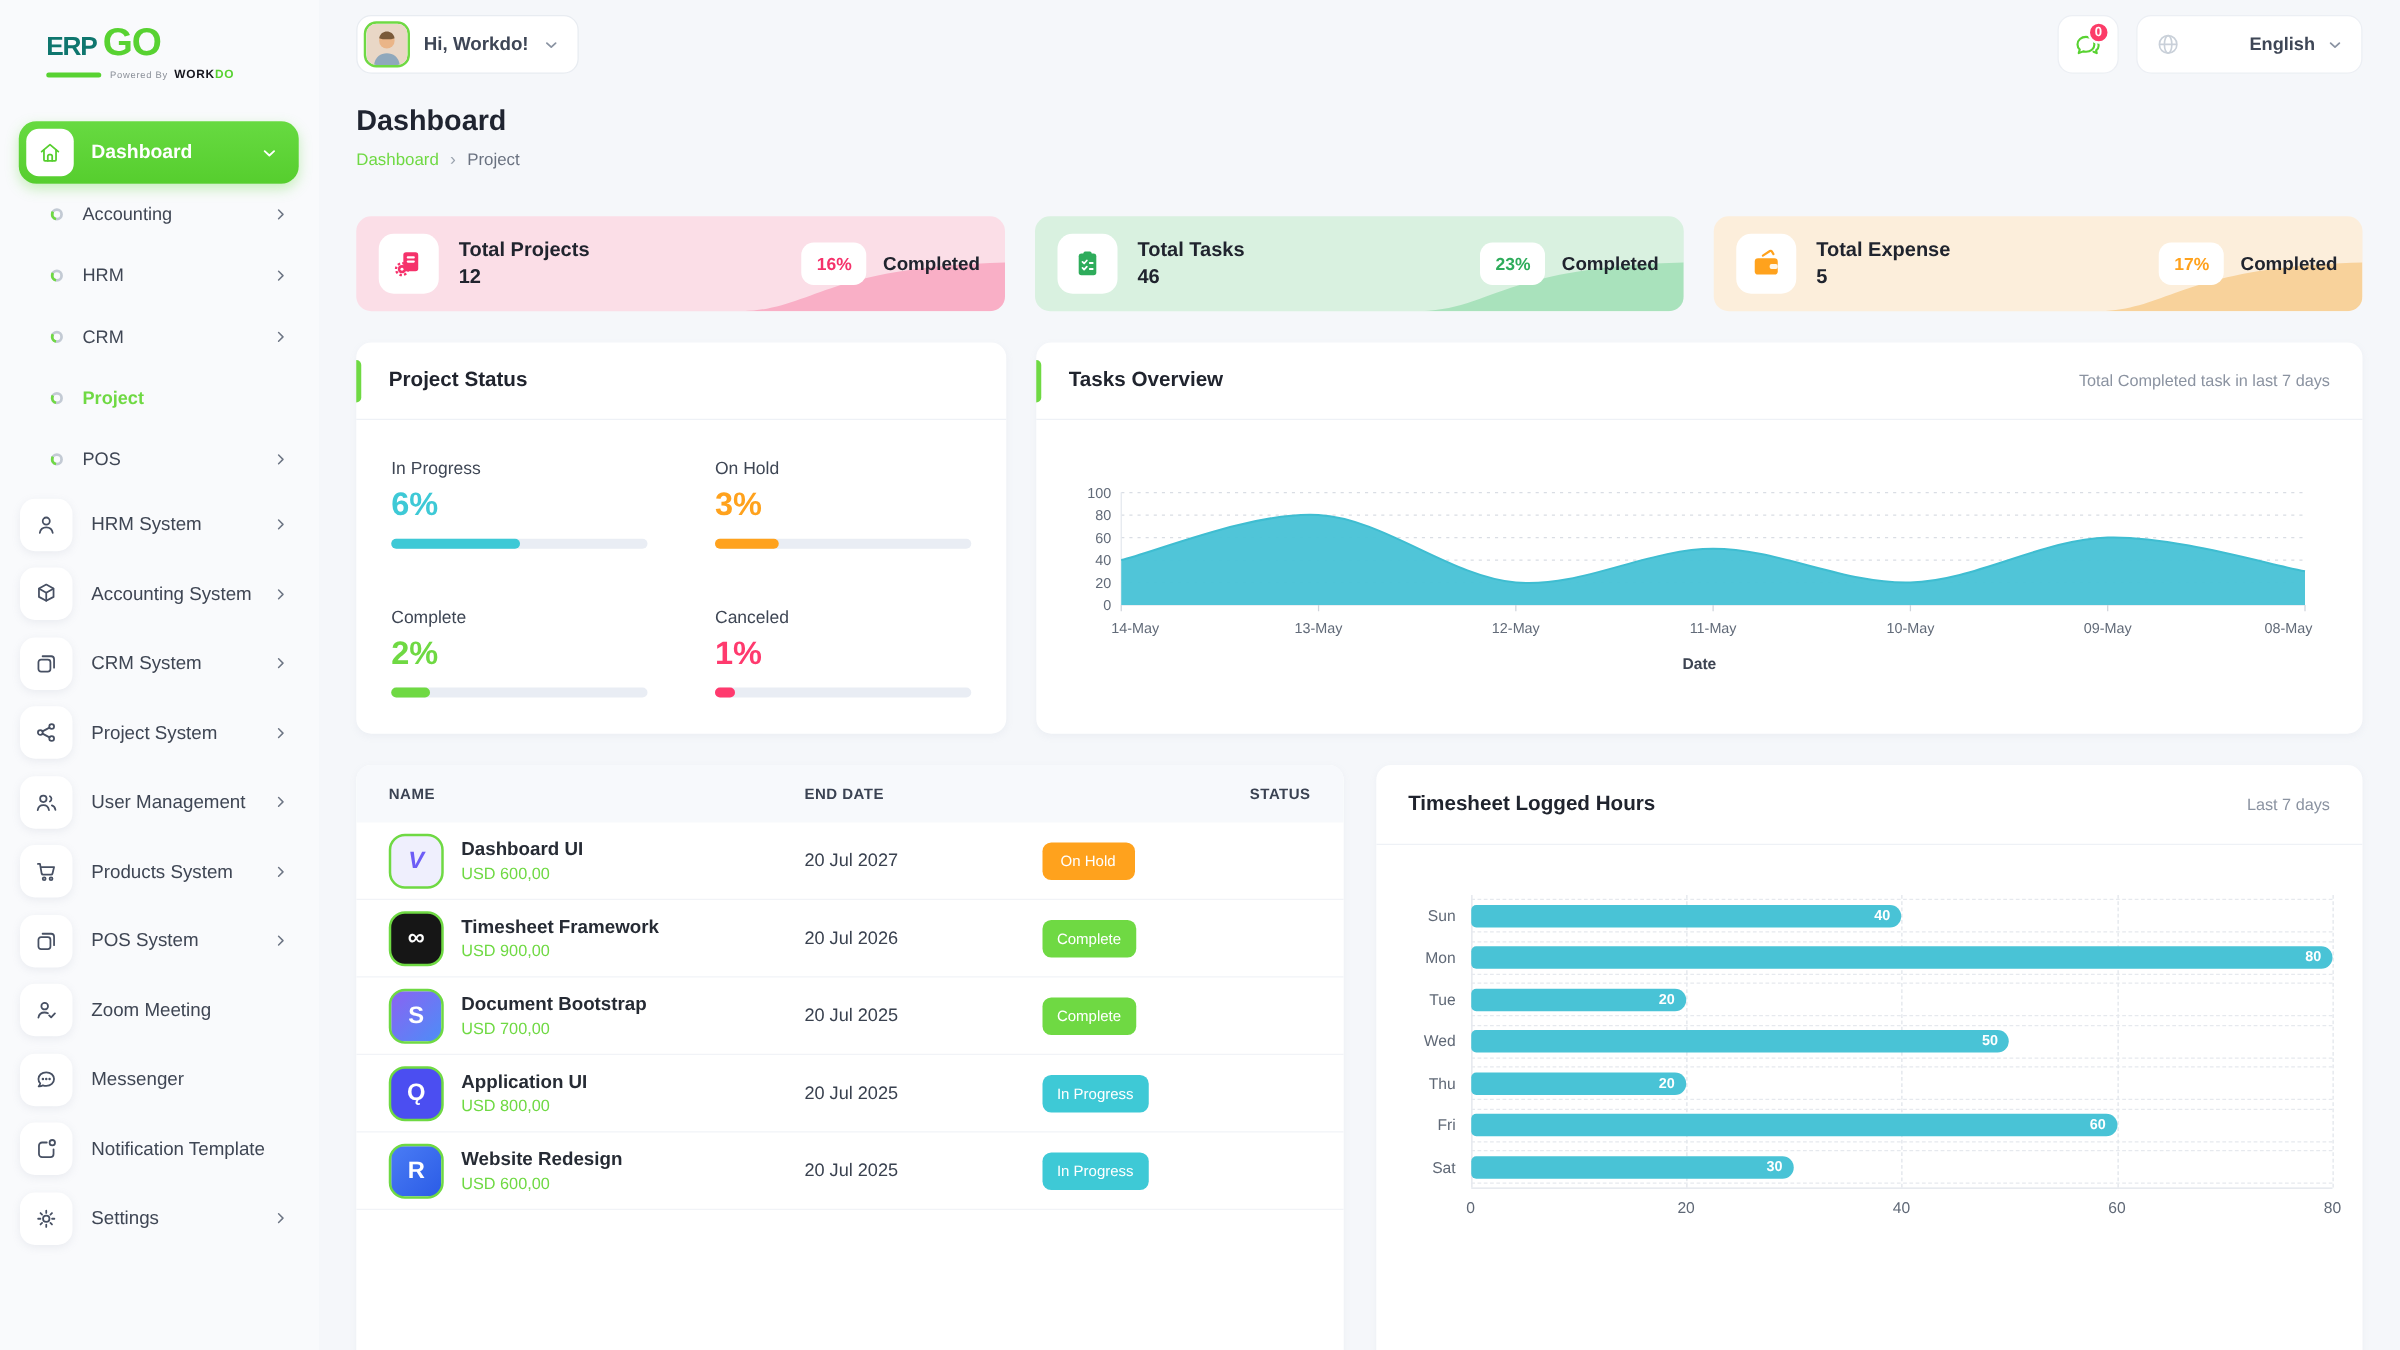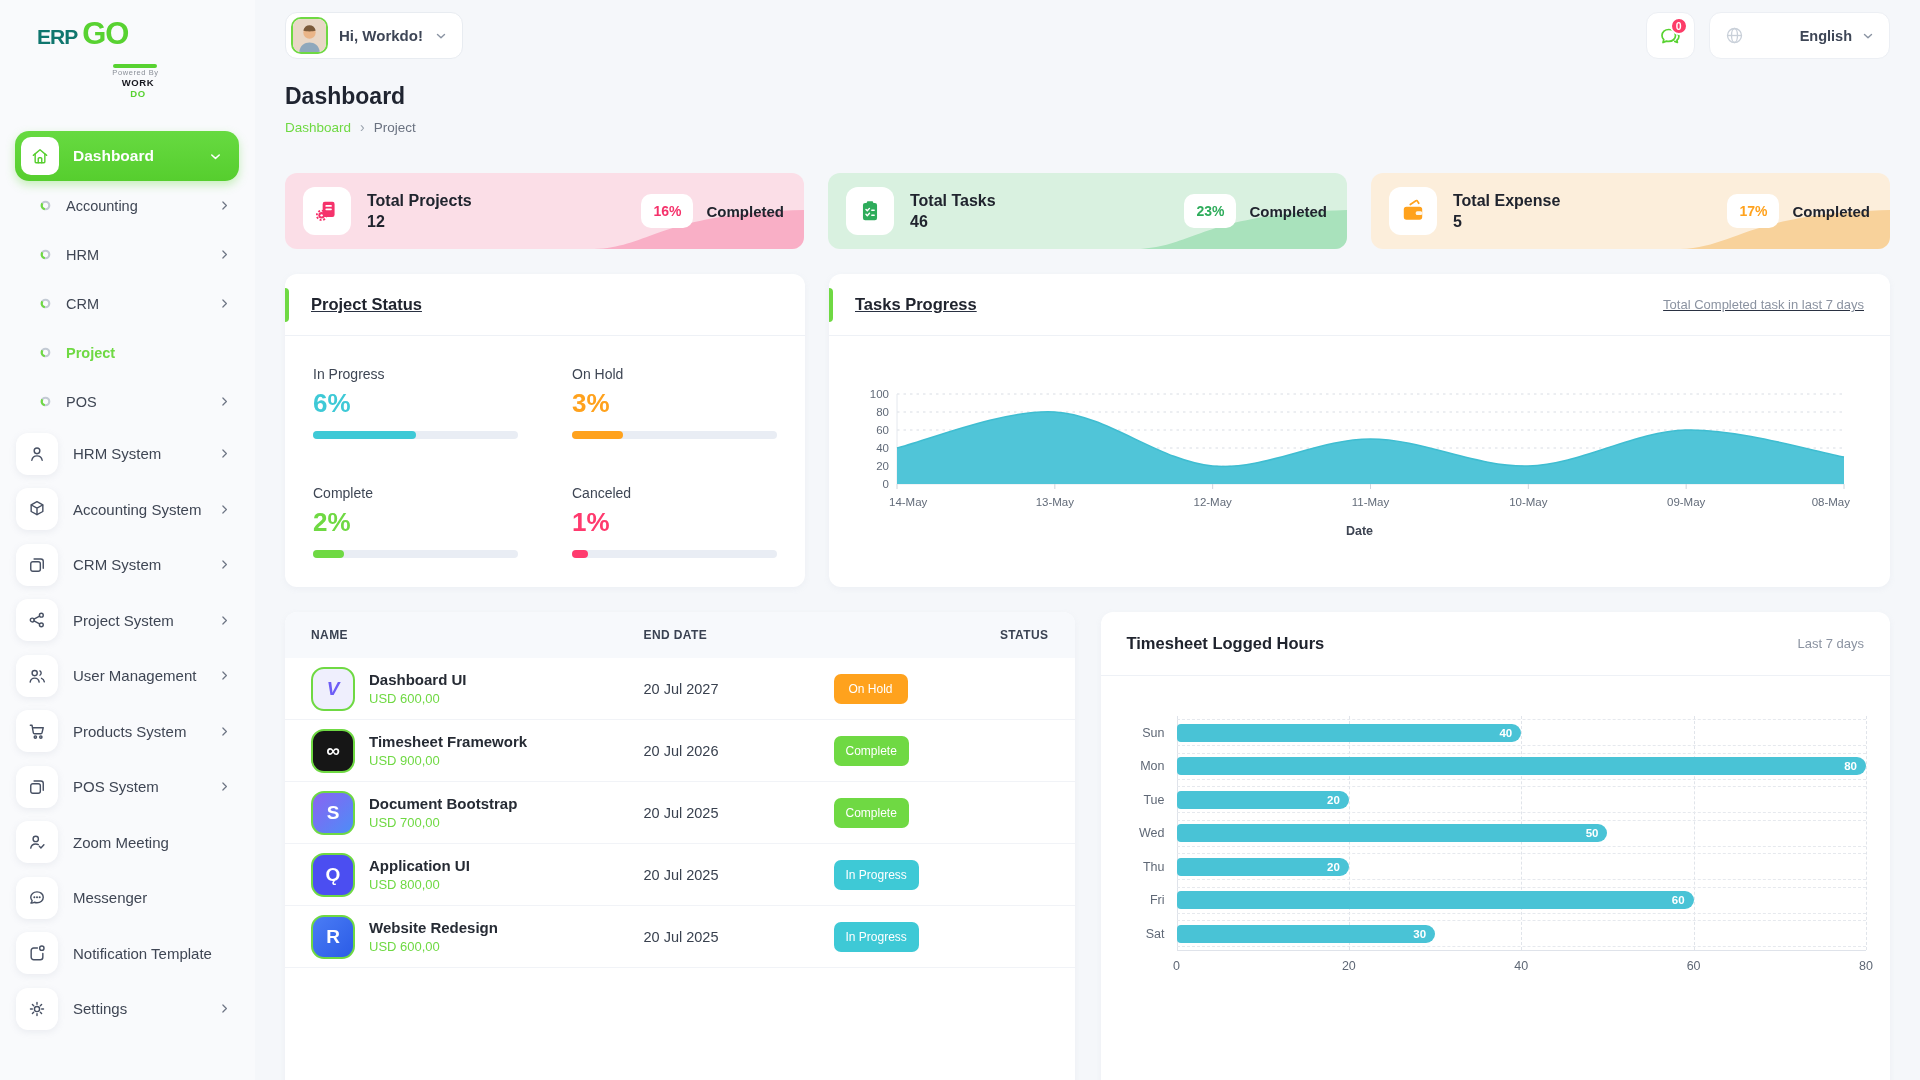--- a/index.html
+++ b/index.html
@@ -6,21 +6,21 @@
   html,body { width:1920px; height:1080px; overflow:hidden; }
   body { background:#f5f7fa; font-family:"Liberation Sans", sans-serif; color:#2a3142; }
   .app { display:flex; width:100%; height:100%; }
 
   
   .sidebar { position:fixed; left:0; top:0; bottom:0; width:255px; background:#f9fafc; padding:14px 16px 20px 15px; z-index:5; }
   .logo { padding-left:22px; padding-top:2px; cursor:pointer; }
   .logo-line1 { display:flex; align-items:baseline; }
   .erp { font-size:21px; font-weight:900; letter-spacing:-1px; color:#0f766e; }
   .go  { font-size:31px; font-weight:900; letter-spacing:-1px; color:#58d231; margin-left:5px; }
-  .logo-line2 { display:flex; align-items:center; margin-top:12px;flex-direction:column; }
+  .logo-line2 { display:flex; align-items:center; margin-top:2px; }
   .logo-bar { width:44px; height:4px; background:#58d231; border-radius:2px; margin-right:7px; }
   .pwd { font-size:7.5px; color:#8a8f98; letter-spacing:.6px; margin-right:5px; }
   .wd1 { font-size:9.5px; font-weight:900; color:#15151d; letter-spacing:.6px; }
   .wd2 { font-size:9.5px; font-weight:900; color:#58d231; letter-spacing:.6px; }
 
   .dash-btn { margin-top:32px; height:50px; background:linear-gradient(180deg,#67da41,#56ce2e); border-radius:14px;
               display:flex; align-items:center; padding:0 16px 0 6px; cursor:pointer; box-shadow:0 4px 10px rgba(103,218,65,.35); }
   .dash-icon-box { width:38px; height:38px; background:#fff; border-radius:10px; display:flex; align-items:center; justify-content:center; color:#56ce2e; }
   .dash-icon-box svg { width:20px; height:20px; }
   .dash-label { color:#fff; font-size:15.5px; font-weight:700; margin-left:14px; }
@@ -82,21 +82,21 @@
   .s-right { margin-left:auto; display:flex; align-items:center; gap:13px; z-index:1; padding-right:2px; }
   .s-pct { background:#fff; border-radius:10px; padding:9px 12px; font-weight:700; font-size:14px; color:var(--accent); }
   .s-comp { font-weight:700; font-size:15px; color:#20242e; }
   .wave { position:absolute; right:0; bottom:0; width:210px; height:46px; }
 
   .row2 { display:flex; gap:24px; margin-top:25px; }
   .card { background:#fff; border-radius:12px; box-shadow:0 2px 6px rgba(160,170,190,.09); }
   .status-card { width:520px; height:313px; }
   .tasks-card  { flex:1; height:313px; }
   .card-head { height:62px; display:flex; align-items:center; justify-content:space-between; padding:0 26px;
-               border-bottom:1px solid #eef1f6; position:relative;text-decoration:underline; }
+               border-bottom:1px solid #eef1f6; position:relative; }
   .card-head h2 { font-size:16.5px; font-weight:700; color:#20242e; }
   .card-head.accent::before { content:""; position:absolute; left:0; top:14px; width:4px; height:34px; background:#6fd943; border-radius:0 4px 4px 0; }
   .muted { font-size:13px; color:#8b93a1; }
 
   .status-grid { display:grid; grid-template-columns:1fr 1fr; column-gap:54px; row-gap:46px; padding:30px 28px; }
   .st-label { font-size:14px; color:#3e4654; }
   .st-value { font-size:26px; font-weight:700; margin-top:6px; }
   .st-track { height:8px; background:#e9edf4; border-radius:6px; margin-top:12px; }
   .st-fill { height:100%; border-radius:6px; }
 
@@ -542,21 +542,21 @@
               <div class="st-value" style="color:#FF3A6E">1%</div>
               <div class="st-track">
                 <div class="st-fill" style="width:8%;background:#FF3A6E"></div>
               </div>
             </div>
           </div>
       </section>
 
       <section class="card tasks-card">
         <div class="card-head accent">
-          <h2>Tasks Progress</h2>
+          <h2>Tasks Overview</h2>
           <span class="muted">Total Completed task in last 7 days</span>
         </div>
         <div class="tasks-body" id="area-chart">
             <svg width="1005" height="158" viewBox="0 0 1005 158">
               <line x1="40" y1="100" x2="987" y2="100" stroke="#e4e8ee" stroke-width="1"></line>
               <line x1="40" y1="82" x2="987" y2="82" stroke="#d9dde4" stroke-width="1" stroke-dasharray="2.5 4"></line>
               <line x1="40" y1="64" x2="987" y2="64" stroke="#d9dde4" stroke-width="1" stroke-dasharray="2.5 4"></line>
               <line x1="40" y1="46" x2="987" y2="46" stroke="#d9dde4" stroke-width="1" stroke-dasharray="2.5 4"></line>
               <line x1="40" y1="28" x2="987" y2="28" stroke="#d9dde4" stroke-width="1" stroke-dasharray="2.5 4"></line>
               <line x1="40" y1="10" x2="987" y2="10" stroke="#d9dde4" stroke-width="1" stroke-dasharray="2.5 4"></line>

